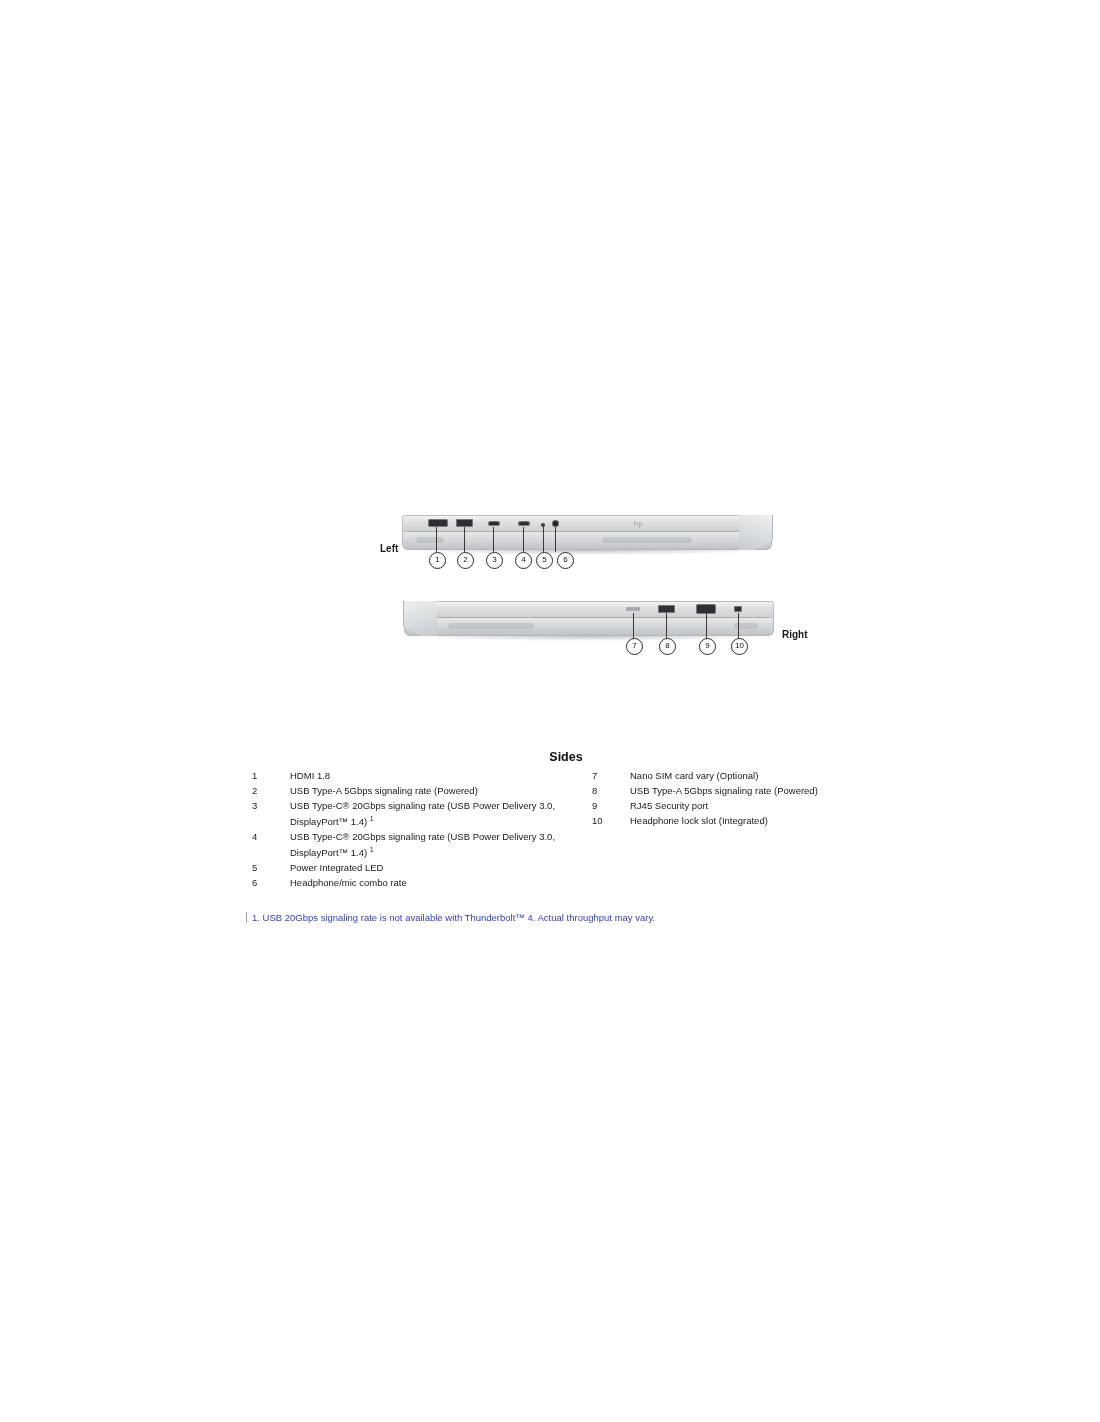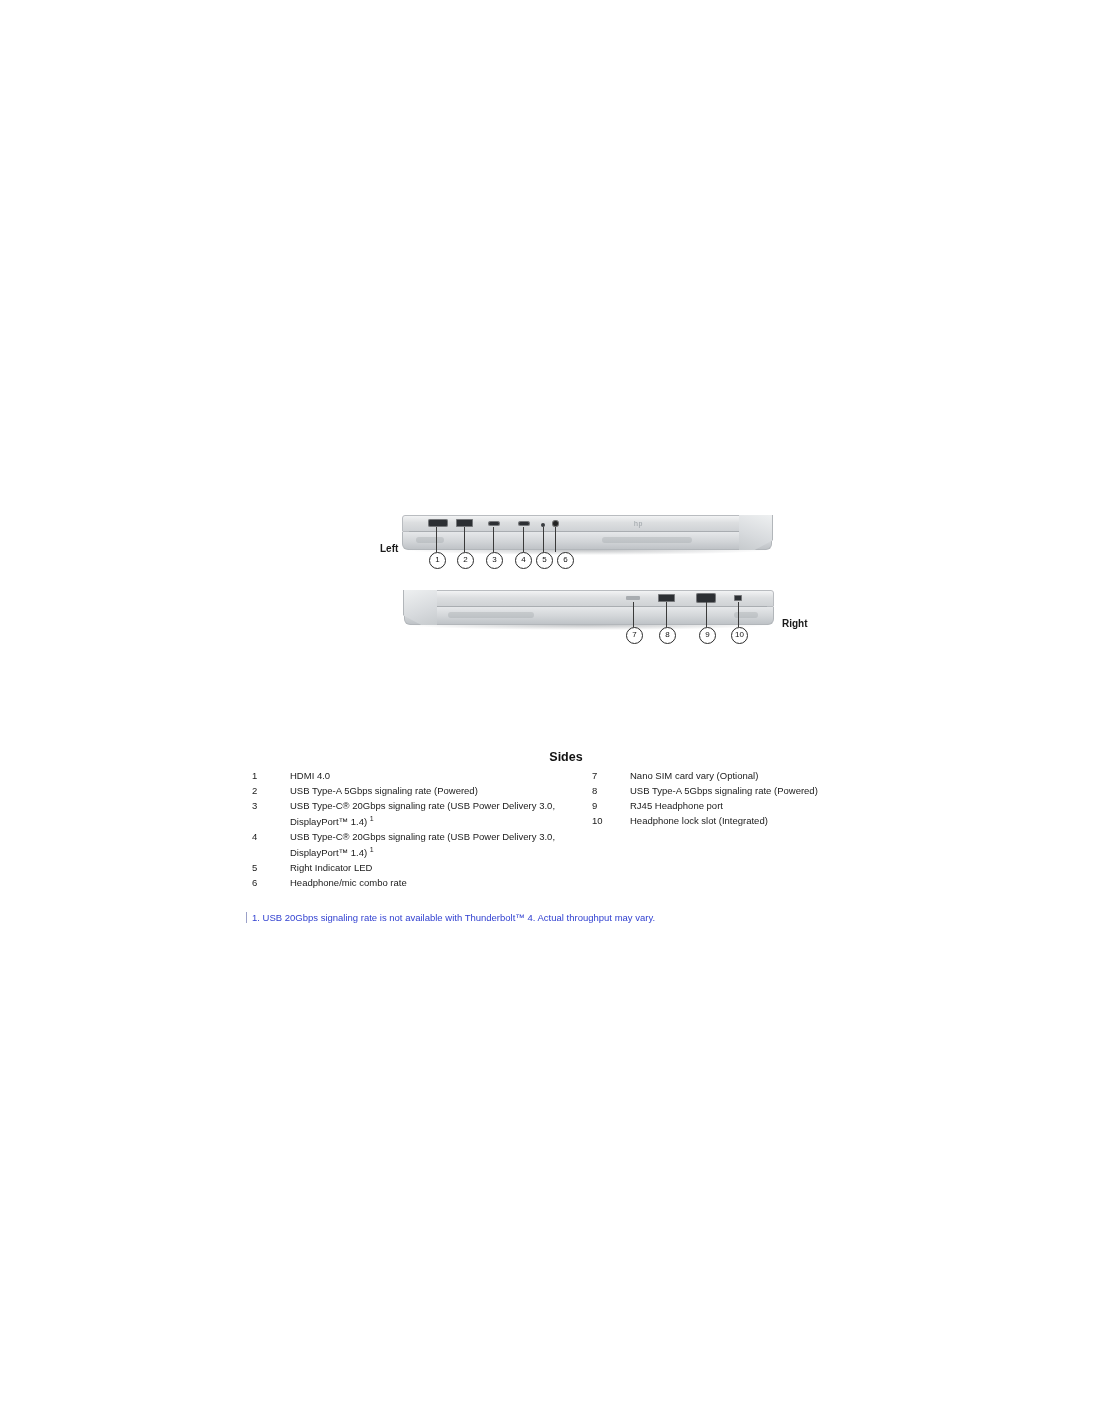--- a/index.html
+++ b/index.html
@@ -24,21 +24,21 @@
     width: 400px;
     height: 150px;
   }
 
   .laptop {
     position: absolute;
     width: 370px;
     height: 46px;
   }
   .laptop.left-view  { left: 12px; top: 10px; }
-  .laptop.right-view { left: 14px; top: 85px; }
+  .laptop.right-view { left: 14px; top: 96px; }
 
   
   .chassis-top {
     position: absolute;
     left: 0; top: 0;
     width: 100%;
     height: 17px;
     background: linear-gradient(180deg, #f2f3f4 0%, #dcdee0 45%, #cfd2d5 100%);
     border: 1px solid #b9bcc0;
     border-radius: 3px 3px 1px 1px;
@@ -273,41 +273,41 @@
   </div>
 </div>
 
 <div class="legend-title">Sides</div>
 
 <div class="legend">
   <div class="legend-col">
 
     <div class="legend-row">
       <span class="legend-num">1</span>
-      <span class="legend-text">HDMI 4.0</span>
+      <span class="legend-text">HDMI 1.8</span>
     </div>
 
     <div class="legend-row">
       <span class="legend-num">2</span>
       <span class="legend-text">USB Type-A 5Gbps signaling rate (Powered)</span>
     </div>
 
     <div class="legend-row">
       <span class="legend-num">3</span>
       <span class="legend-text"><span>USB Type-C® 20Gbps signaling rate (USB Power Delivery 3.0, DisplayPort™ 1.4)</span> <sup>1</sup></span>
     </div>
 
     <div class="legend-row">
       <span class="legend-num">4</span>
       <span class="legend-text"><span>USB Type-C® 20Gbps signaling rate (USB Power Delivery 3.0, DisplayPort™ 1.4)</span> <sup>1</sup></span>
     </div>
 
     <div class="legend-row">
       <span class="legend-num">5</span>
-      <span class="legend-text">Right Indicator LED</span>
+      <span class="legend-text">Power Integrated LED</span>
     </div>
 
     <div class="legend-row">
       <span class="legend-num">6</span>
       <span class="legend-text">Headphone/mic combo rate</span>
     </div>
   </div>
 
   <div class="legend-col right">
 
@@ -316,21 +316,21 @@
       <span class="legend-text">Nano SIM card vary (Optional)</span>
     </div>
 
     <div class="legend-row">
       <span class="legend-num">8</span>
       <span class="legend-text">USB Type-A 5Gbps signaling rate (Powered)</span>
     </div>
 
     <div class="legend-row">
       <span class="legend-num">9</span>
-      <span class="legend-text">RJ45 Headphone port</span>
+      <span class="legend-text">RJ45 Security port</span>
     </div>
 
     <div class="legend-row">
       <span class="legend-num">10</span>
       <span class="legend-text">Headphone lock slot (Integrated)</span>
     </div>
   </div>
 </div>
 
 <div class="footnote">

